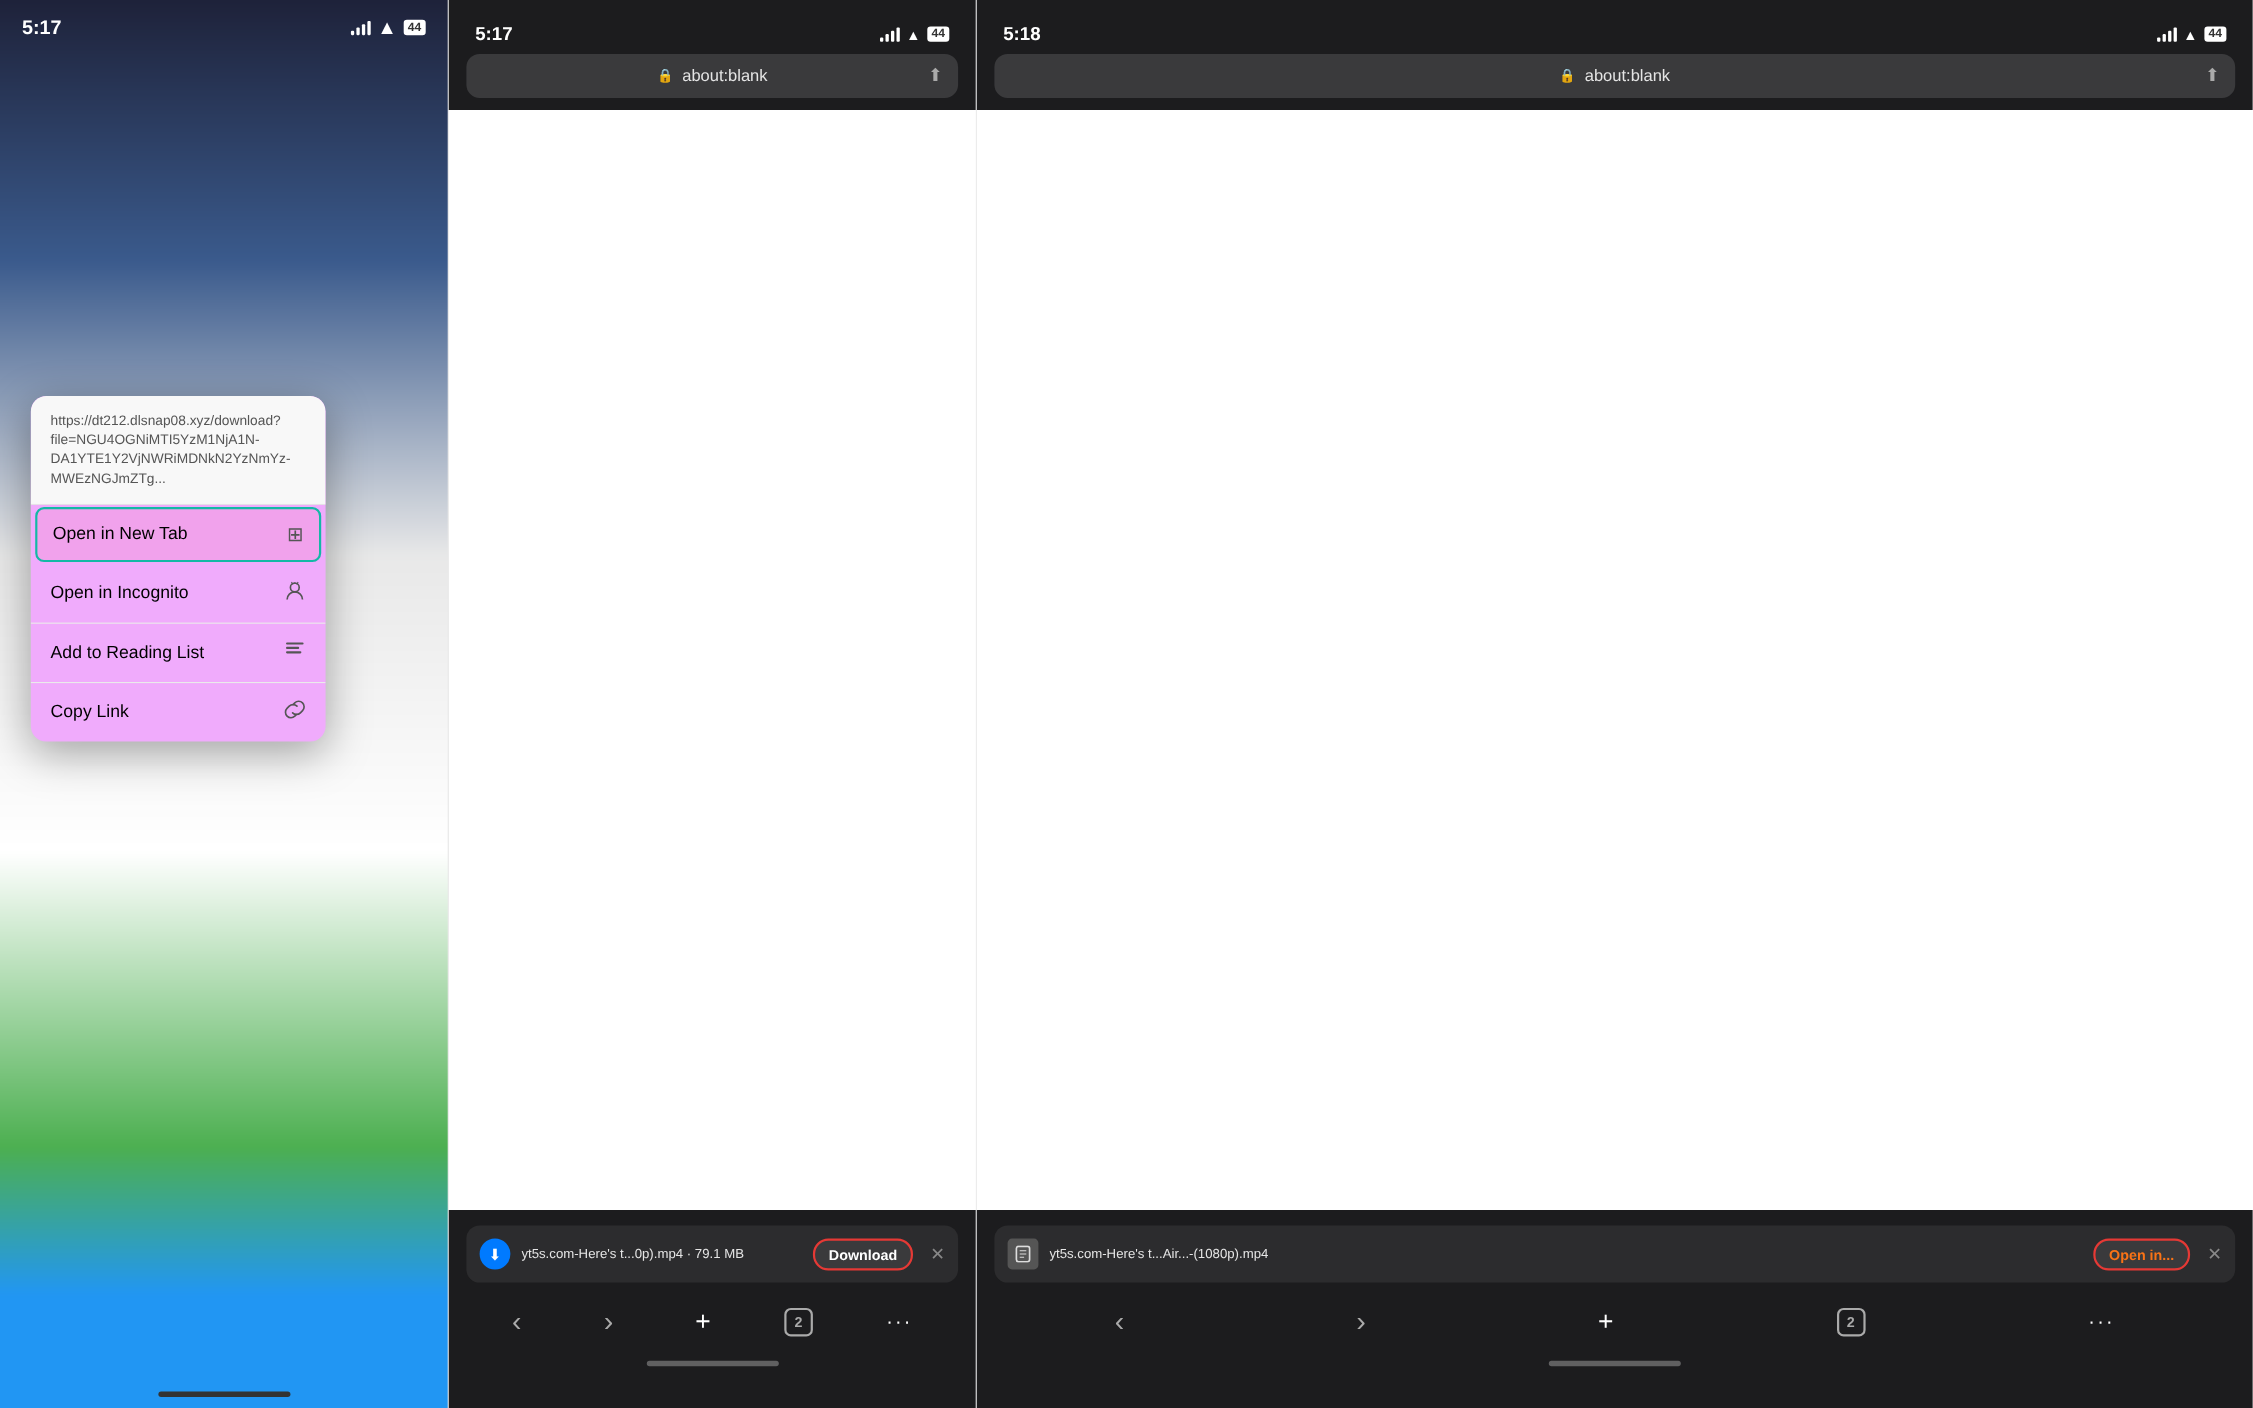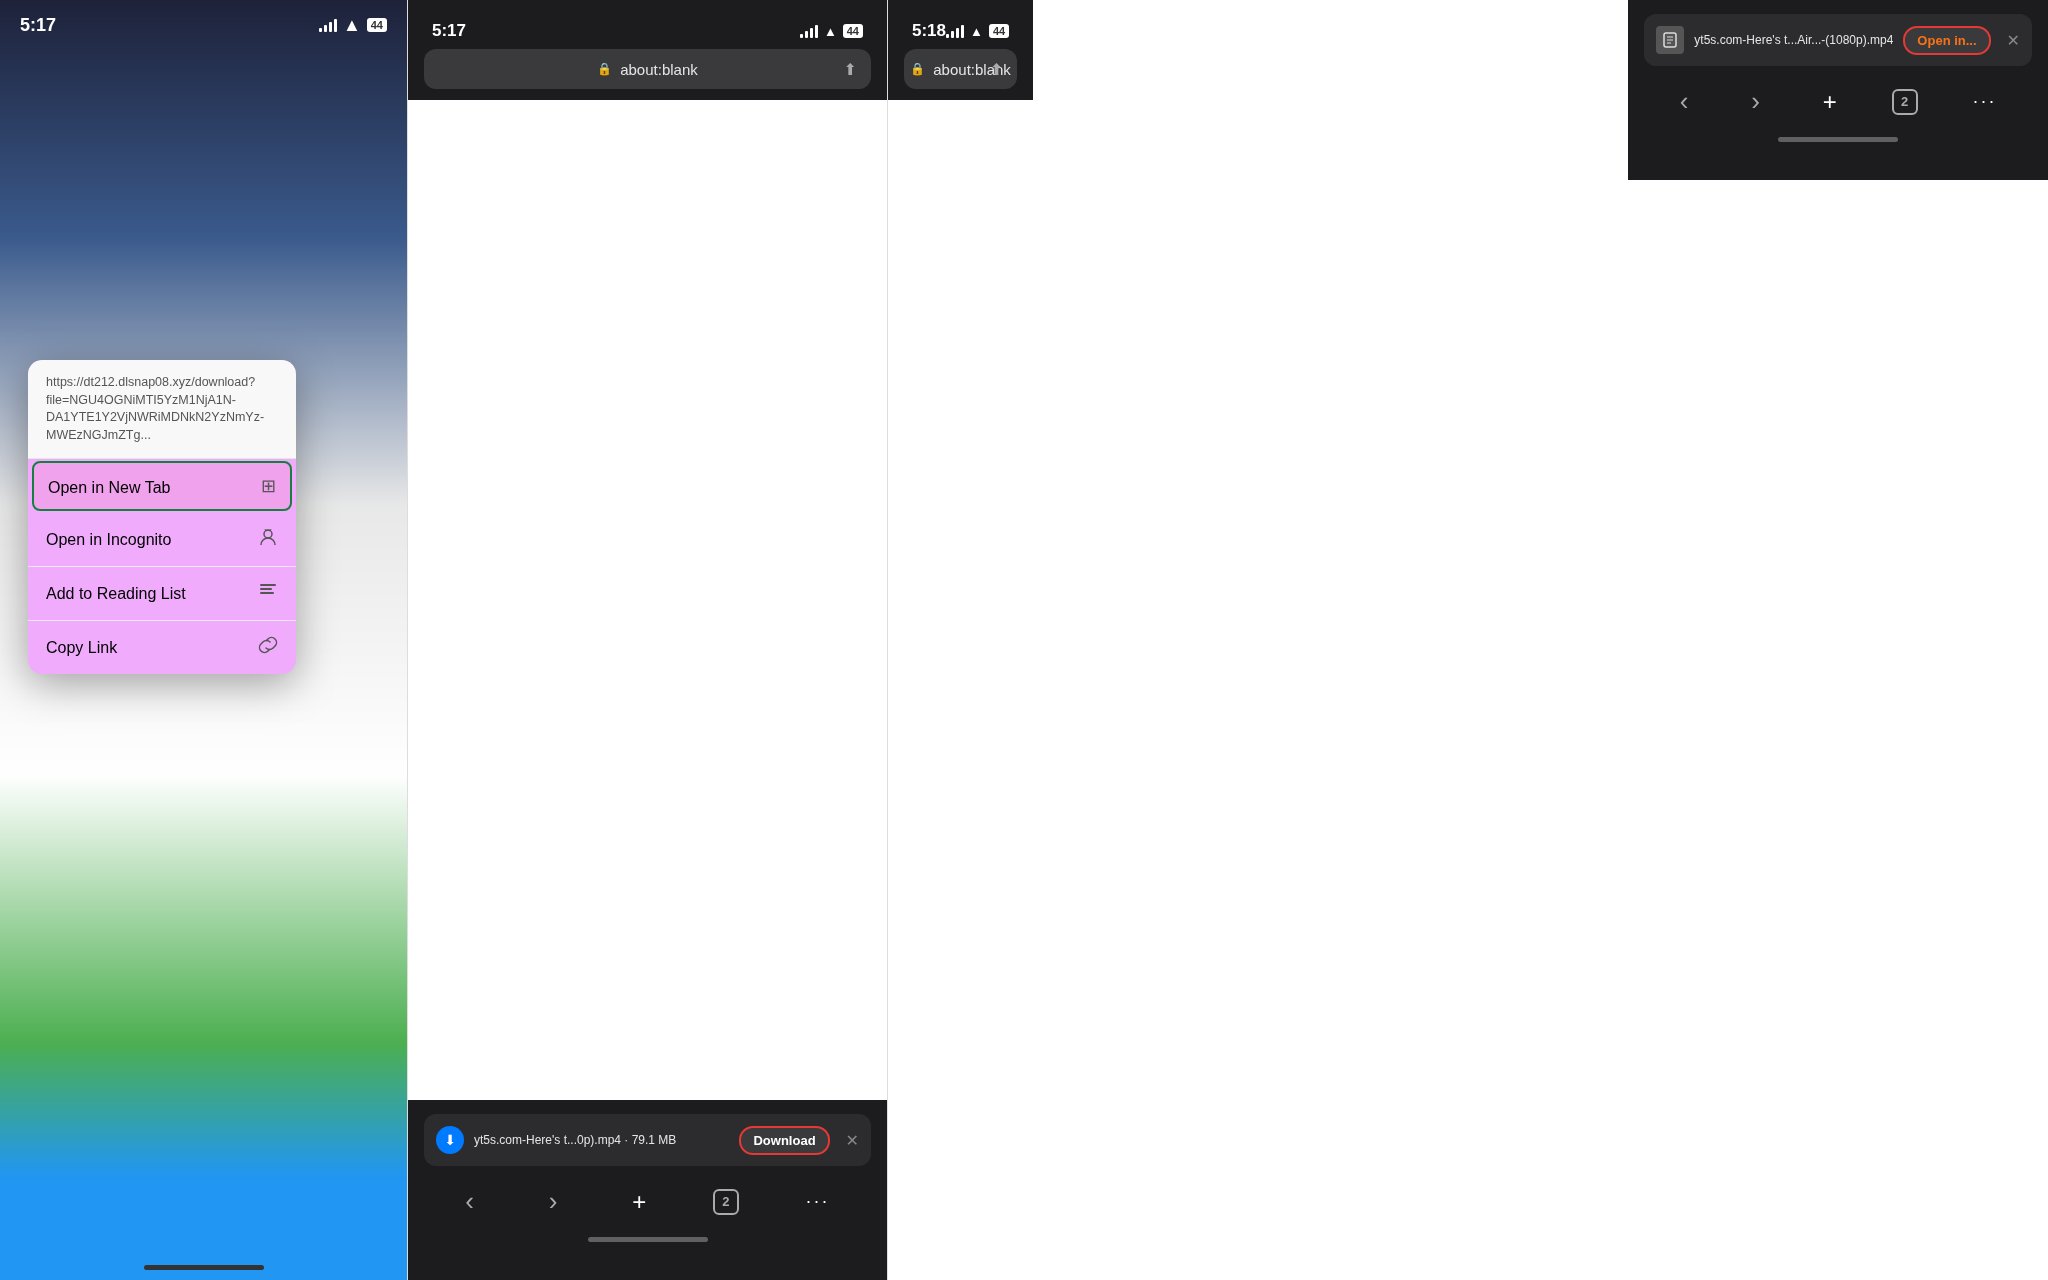--- a/index.html
+++ b/index.html
@@ -95,25 +95,24 @@
       justify-content: space-between;
       padding: 14px 18px;
       font-size: 16px;
       color: #000;
       border-bottom: 1px solid #ebebeb;
       cursor: pointer;
     }
     .context-menu-item:last-child { border-bottom: none; }
     .context-menu-item.highlighted {
       background: rgba(255,59,48,0.08);
-      border: 2px solid #15803d;
+      border: 2px solid #14b8a6;
       border-radius: 8px;
       margin: 2px 4px;
       padding: 12px 14px;
-      align-items: flex-end;
     }
     .context-menu-item .item-icon {
       font-size: 18px;
       color: #555;
     }
 
     
     .home-indicator {
       position: absolute;
       bottom: 10px;
@@ -274,21 +273,21 @@
       opacity: 0.3;
     }
 
     
     .panel-right {
       flex: 1;
       height: 1280px;
       background: #fff;
       position: relative;
       display: flex;
-      flex-direction: row;
+      flex-direction: column;
     }
 
     .panel-right .phone-bottom-bar {
       background: #1c1c1e;
     }
 
     
     .open-in-btn {
       background: #3a3a3c;
       color: #f97316;

